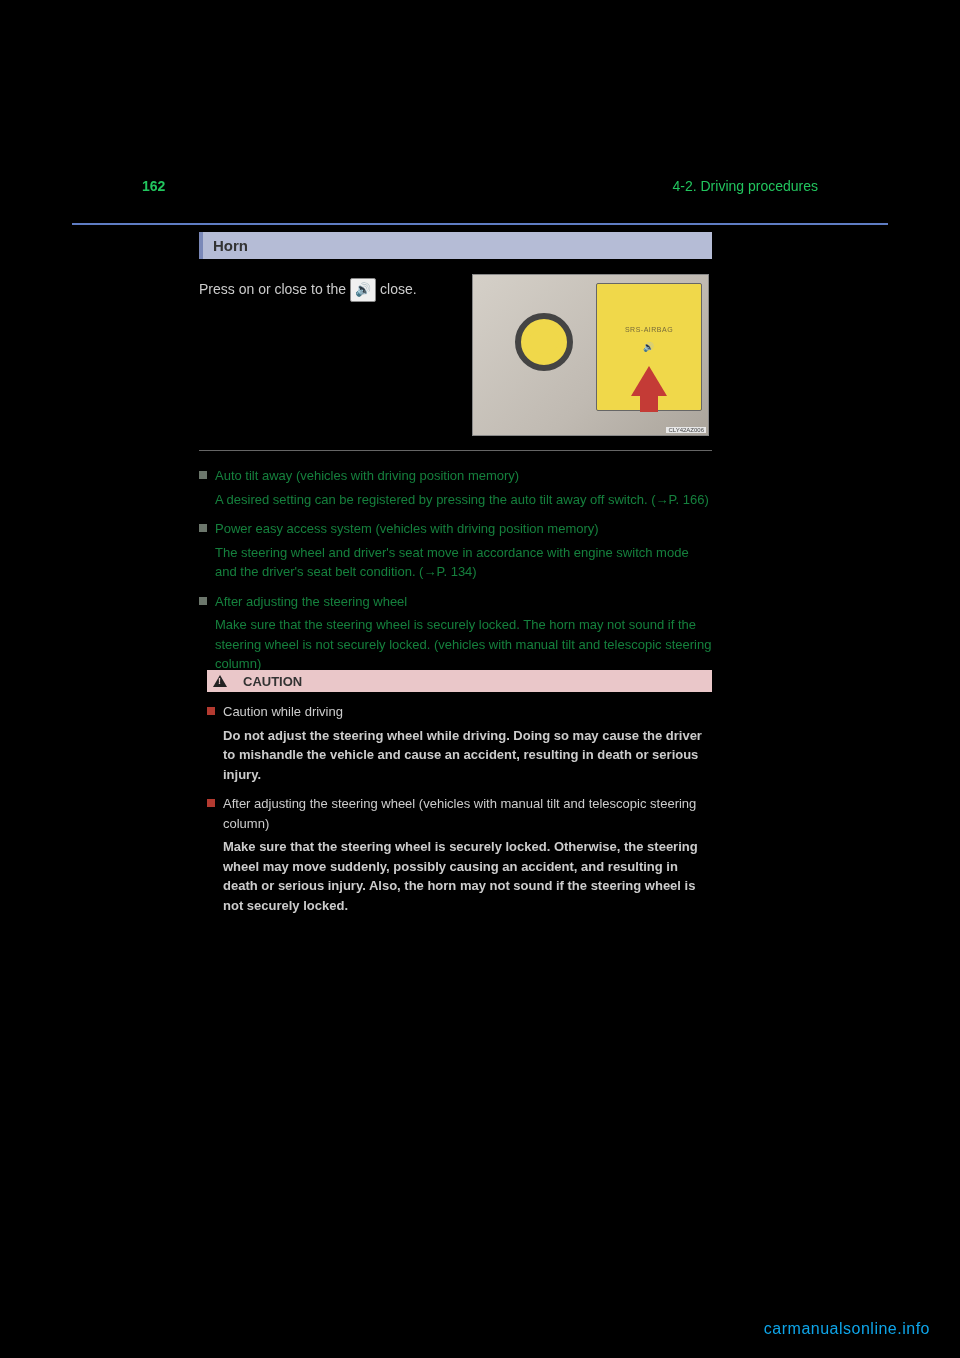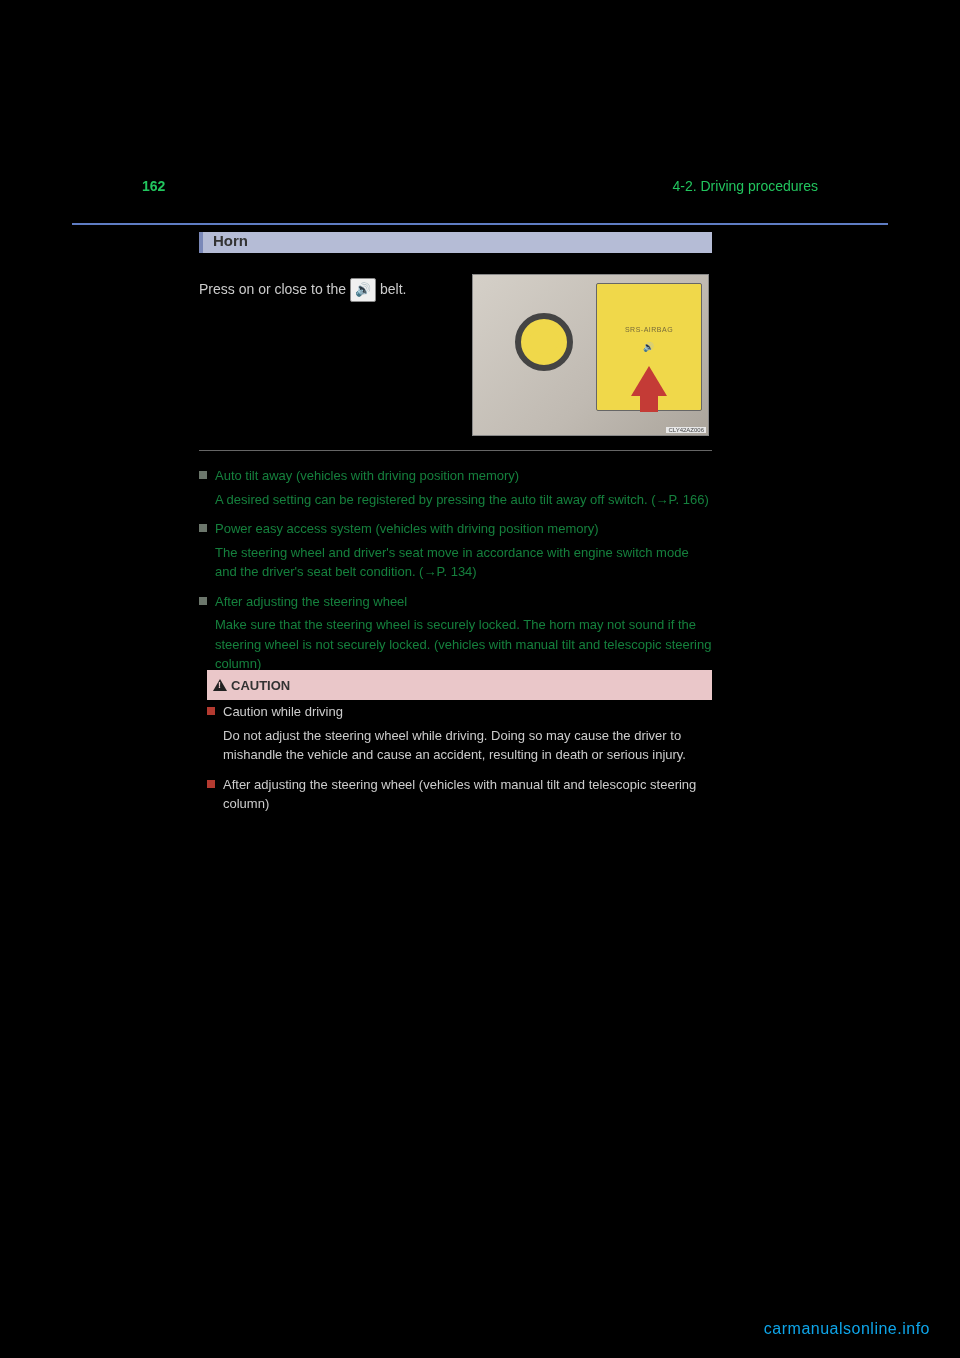--- a/index.html
+++ b/index.html
@@ -33,24 +33,24 @@
     left: 72px;
     right: 72px;
     height: 2px;
     background: #5f7dc4;
   }
   .section-header {
     position: absolute;
     top: 232px;
     left: 199px;
     right: 248px;
-    height: 21px;
+    height: 27px;
     background: #b5bcd6;
     display: flex;
-    align-items: flex-start;
+    align-items: center;
     padding-left: 10px;
     font-weight: bold;
     font-size: 15px;
     color: #333;
     border-left: 4px solid #7a88b8;
   }
   .instruction-block {
     position: absolute;
     top: 278px;
     left: 199px;
@@ -184,25 +184,25 @@
   }
   .note-block .title { font-weight: normal; }
   .note-block .body {
     margin-left: 16px;
     margin-bottom: 10px;
   }
   .caution-header {
     position: absolute;
     left: 207px;
     right: 248px;
-    height: 30px;
+    height: 22px;
     background: #eac7c9;
     display: flex;
     align-items: center;
-    gap: 4px;
+    gap: 16px;
     padding-left: 6px;
     font-size: 13px;
     color: #333;
     font-weight: bold;
   }
   .caution-header .tri {
     width: 0;
     height: 0;
     border-left: 7px solid transparent;
     border-right: 7px solid transparent;
@@ -236,20 +236,21 @@
     display: inline-block;
     width: 8px;
     height: 8px;
     background: #b33a30;
     margin-top: 5px;
     flex-shrink: 0;
   }
   .caution-block .body {
     margin-left: 16px;
     margin-bottom: 10px;
+    font-weight: bold;
   }
   .watermark {
     position: absolute;
     bottom: 20px;
     right: 30px;
     color: #0ea5e9;
     font-size: 16px;
     letter-spacing: 0.5px;
   }
 </style>
@@ -265,21 +266,21 @@
 
   <div class="rule-blue"></div>
 
   <div class="section-header">
     <span>Horn</span>
   </div>
 
   <div class="instruction-block">
     <span>Press on or close to the</span>
     <span class="horn-icon">🔊</span>
-    <span>belt.</span>
+    <span>close.</span>
   </div>
 
   <div class="figure">
     <div class="wheel"></div>
     <div class="callout">
       <div class="airbag-text">SRS-AIRBAG</div>
       <div class="callout-icon">🔊</div>
       <div class="arrow"></div>
     </div>
     <div class="code">CLY42AZ006</div>
@@ -316,17 +317,18 @@
     <div class="bullet">
       <span class="rsq"></span>
       <span>Caution while driving</span>
     </div>
     <div class="body">Do not adjust the steering wheel while driving. Doing so may cause the driver to mishandle the vehicle and cause an accident, resulting in death or serious injury.</div>
 
     <div class="bullet">
       <span class="rsq"></span>
       <span>After adjusting the steering wheel (vehicles with manual tilt and telescopic steering column)</span>
     </div>
+    <div class="body">Make sure that the steering wheel is securely locked. Otherwise, the steering wheel may move suddenly, possibly causing an accident, and resulting in death or serious injury. Also, the horn may not sound if the steering wheel is not securely locked.</div>
   </div>
 
   <div class="watermark">carmanualsonline.info</div>
 
 </div>
 
 </body></html>

